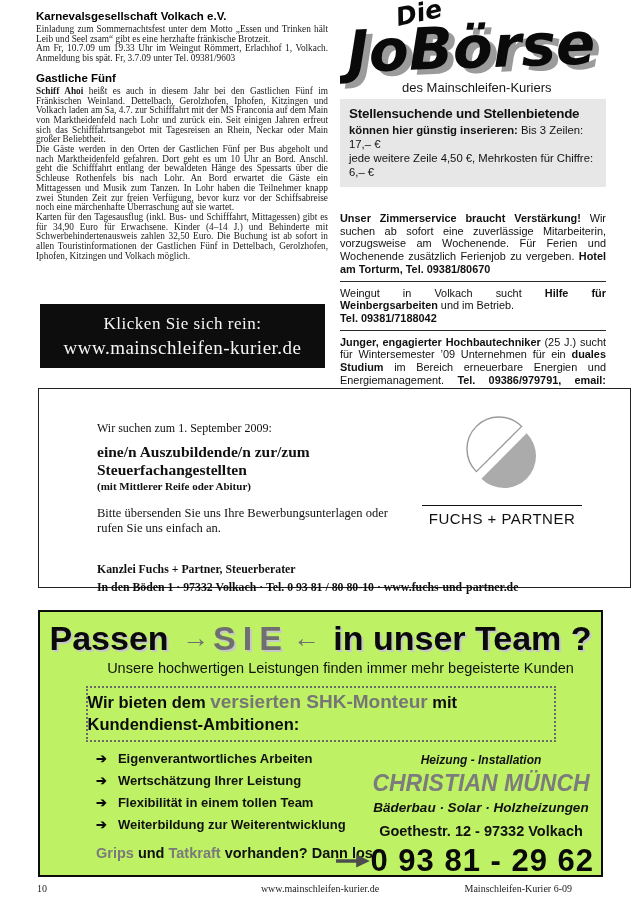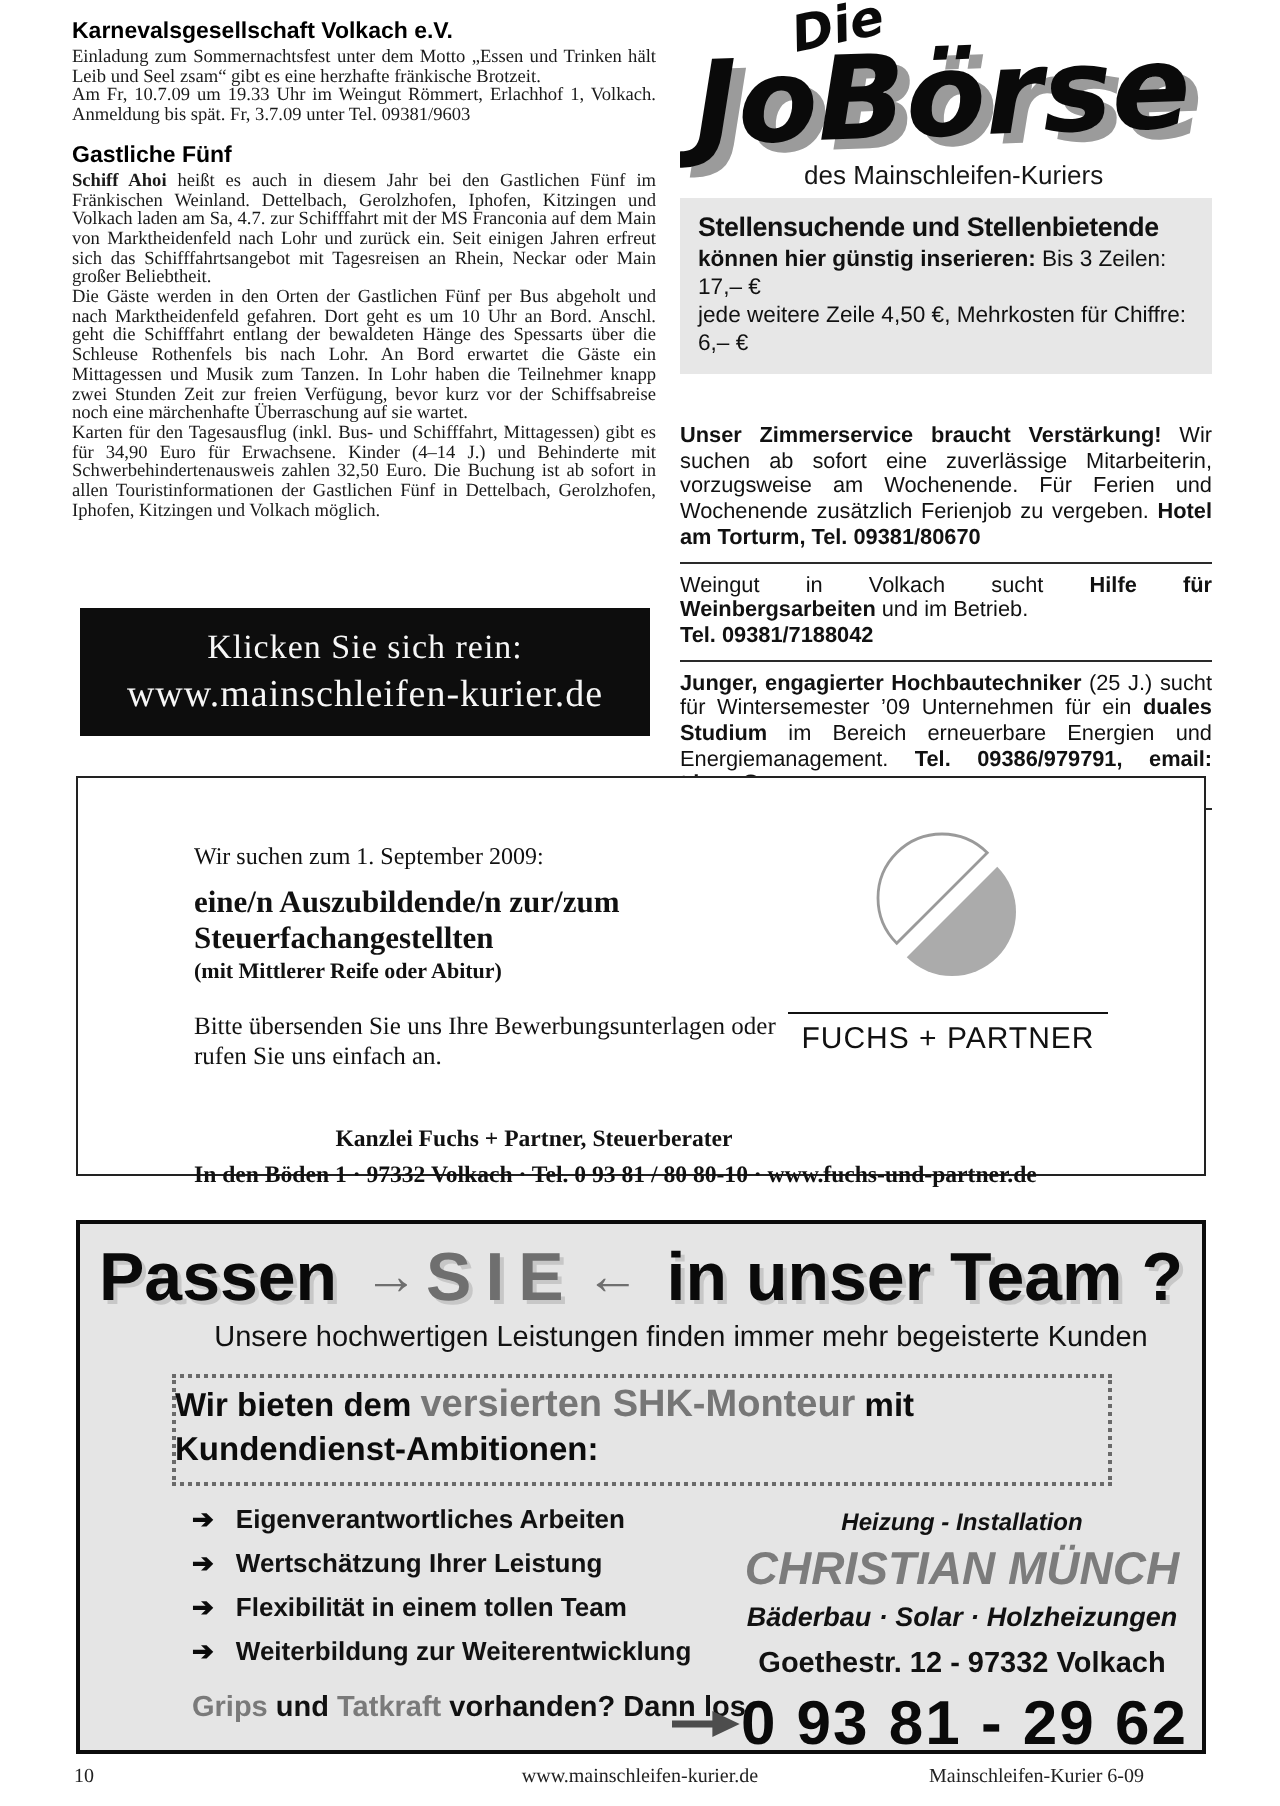--- a/index.html
+++ b/index.html
@@ -39,38 +39,39 @@
   .pricing-line { font-size:11.3px; line-height:14px; margin:0; }
   .pricing-note { font-size:11.3px; line-height:14px; margin:9px 0 0 0; }
   .ads { margin-top:25px; }
   .ad { font-size:10.9px; line-height:12.7px; text-align:justify; margin:0; }
   .ad-rule { border:none; border-top:1.5px solid #2a2a2a; margin:5px 0 5px 0; }
   
   .fuchs-box {
     position:absolute; left:38px; top:388px; width:563px; height:198px;
     border:1.5px solid #222; background:#fff;
     font-family:"Liberation Serif", serif;
+    padding-left:28px;
   }
   .fuchs-text { position:absolute; left:58px; top:32px; width:340px; }
   .fuchs-intro { font-size:12px; margin:0; }
   .fuchs-pos { font-size:15.5px; font-weight:bold; margin:7px 0 0 0; }
   .fuchs-req { font-size:11px; font-weight:bold; margin:1px 0 0 0; }
   .fuchs-body { font-size:12.5px; margin:14px 0 0 0; line-height:15px; }
-  .fuchs-firm { font-size:11.8px; font-weight:bold; margin:26px 0 0 0;text-align:center; }
+  .fuchs-firm { font-size:11.8px; font-weight:bold; margin:26px 0 0 0; }
   .fuchs-addr { font-size:11.8px; font-weight:bold; margin:3px 0 0 0; white-space:nowrap; }
   .fuchs-logo { position:absolute; right:48px; top:18px; width:160px; text-align:center; }
   .fuchs-logo-name {
     font-family:"Liberation Sans", sans-serif; font-size:15px; letter-spacing:0.5px;
     border-top:1.5px solid #111; padding-top:4px; margin-top:2px; color:#111;
     white-space:nowrap;
   }
   
   .muench-box {
     position:absolute; left:38px; top:610px; width:561px; height:263px;
-    border:2px solid #0c0c0c; background:#e5e5e5;
+    border:2px solid #0c0c0c; background:#bef264;
   }
   .m-title {
     text-align:center; margin-top:7px; font-weight:bold; font-size:34px;
     color:#0a0a0a; text-shadow:2px 2px 0 #c7c7c7; letter-spacing:0px; line-height:38px;
   }
   .m-title .arrow { color:#6f6f6f; font-size:27px; text-shadow:none; vertical-align:3px; padding:0 4px; }
   .m-title .sie { color:#6f6f6f; letter-spacing:7px; }
   .m-sub { text-align:center; font-size:14.5px; margin-top:3px; color:#111;padding-left:40px; }
   .offer-box {
     margin:10px auto 0 auto; width:466px; border:2.5px dotted #6a6a6a;

